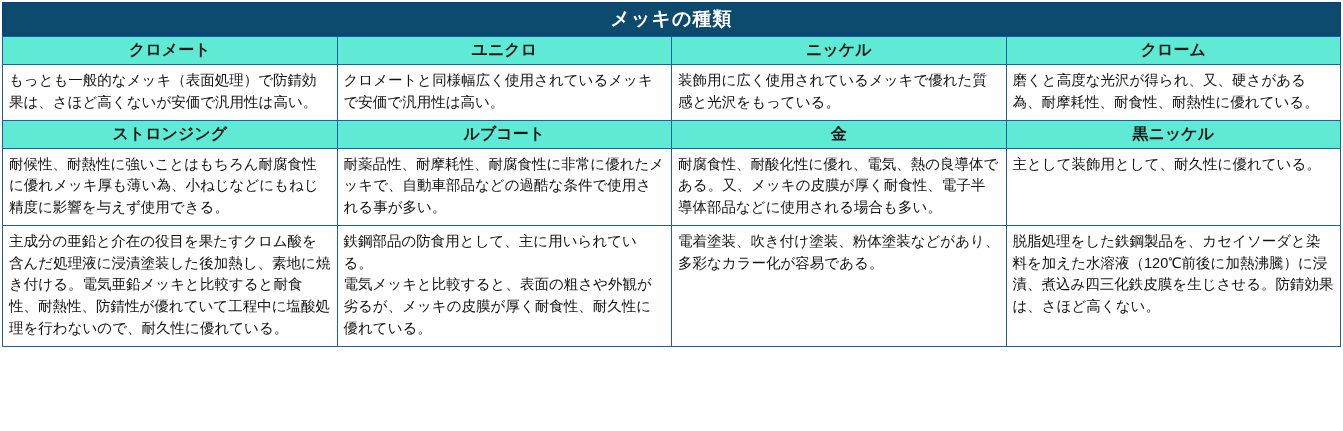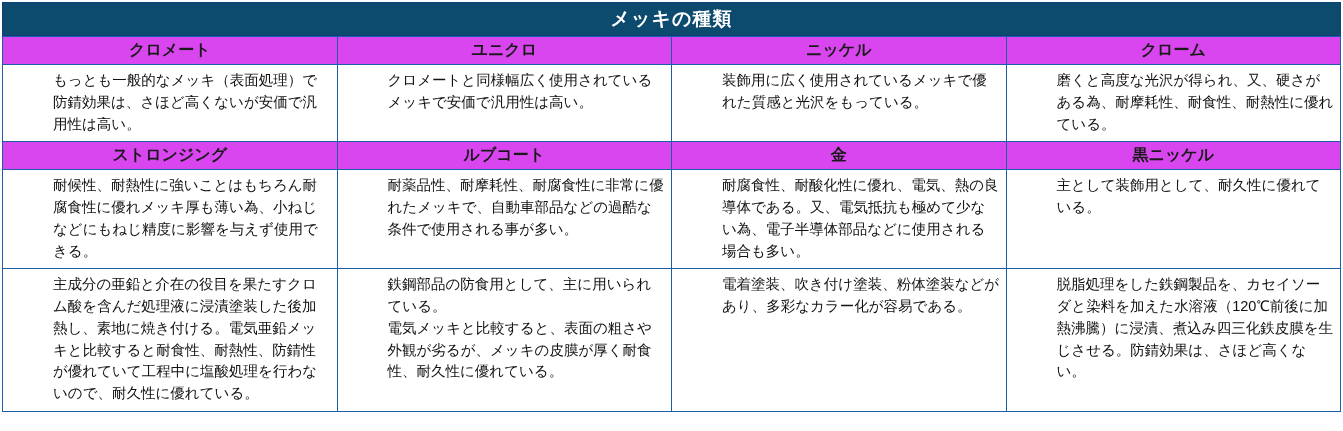--- a/index.html
+++ b/index.html
@@ -41,40 +41,39 @@
     width: 1339px;
     margin: 0 2px 2px 2px;
     table-layout: fixed;
   }
   table.plating td {
     border: 1px solid #1c5fa8;
     vertical-align: top;
     box-sizing: border-box;
   }
   td.head {
-    background: #d946ef;
+    background: #5eead4;
     text-align: center;
     font-weight: bold;
     font-size: 16px;
     color: #1a1a1a;
     height: 28px;
     padding: 3px 4px;
     vertical-align: middle;
   }
   td.body {
     background: #ffffff;
     font-size: 14.5px;
     color: #111111;
     line-height: 1.5;
     padding: 5px 6px 6px 6px;
   }
   .cell-text {
     display: block;
     white-space: pre-line;
-    margin-left: 44px;
   }
   .col {
     width: 25%;
   }
   .rowgroup-a td.body { height: 54px; }
   .rowgroup-b td.body { height: 72px; }
   .rowgroup-c td.body { height: 118px; }
 </style>
 </head>
 <body>
@@ -121,21 +120,21 @@
         <td class="head">黒ニッケル</td>
       </tr>
       <tr class="rowgroup-b">
         <td class="body">
             <span class="cell-text">耐候性、耐熱性に強いことはもちろん耐腐食性に優れメッキ厚も薄い為、小ねじなどにもねじ精度に影響を与えず使用できる。</span>
           </td>
         <td class="body">
             <span class="cell-text">耐薬品性、耐摩耗性、耐腐食性に非常に優れたメッキで、自動車部品などの過酷な条件で使用される事が多い。</span>
           </td>
         <td class="body">
-            <span class="cell-text">耐腐食性、耐酸化性に優れ、電気、熱の良導体である。又、電気抵抗も極めて少ない為、電子半導体部品などに使用される場合も多い。</span>
+            <span class="cell-text">耐腐食性、耐酸化性に優れ、電気、熱の良導体である。又、メッキの皮膜が厚く耐食性、電子半導体部品などに使用される場合も多い。</span>
           </td>
         <td class="body">
             <span class="cell-text">主として装飾用として、耐久性に優れている。</span>
           </td>
       </tr>
 
       <tr class="rowgroup-c">
         <td class="body">
             <span class="cell-text">主成分の亜鉛と介在の役目を果たすクロム酸を含んだ処理液に浸漬塗装した後加熱し、素地に焼き付ける。電気亜鉛メッキと比較すると耐食性、耐熱性、防錆性が優れていて工程中に塩酸処理を行わないので、耐久性に優れている。</span>
           </td>

